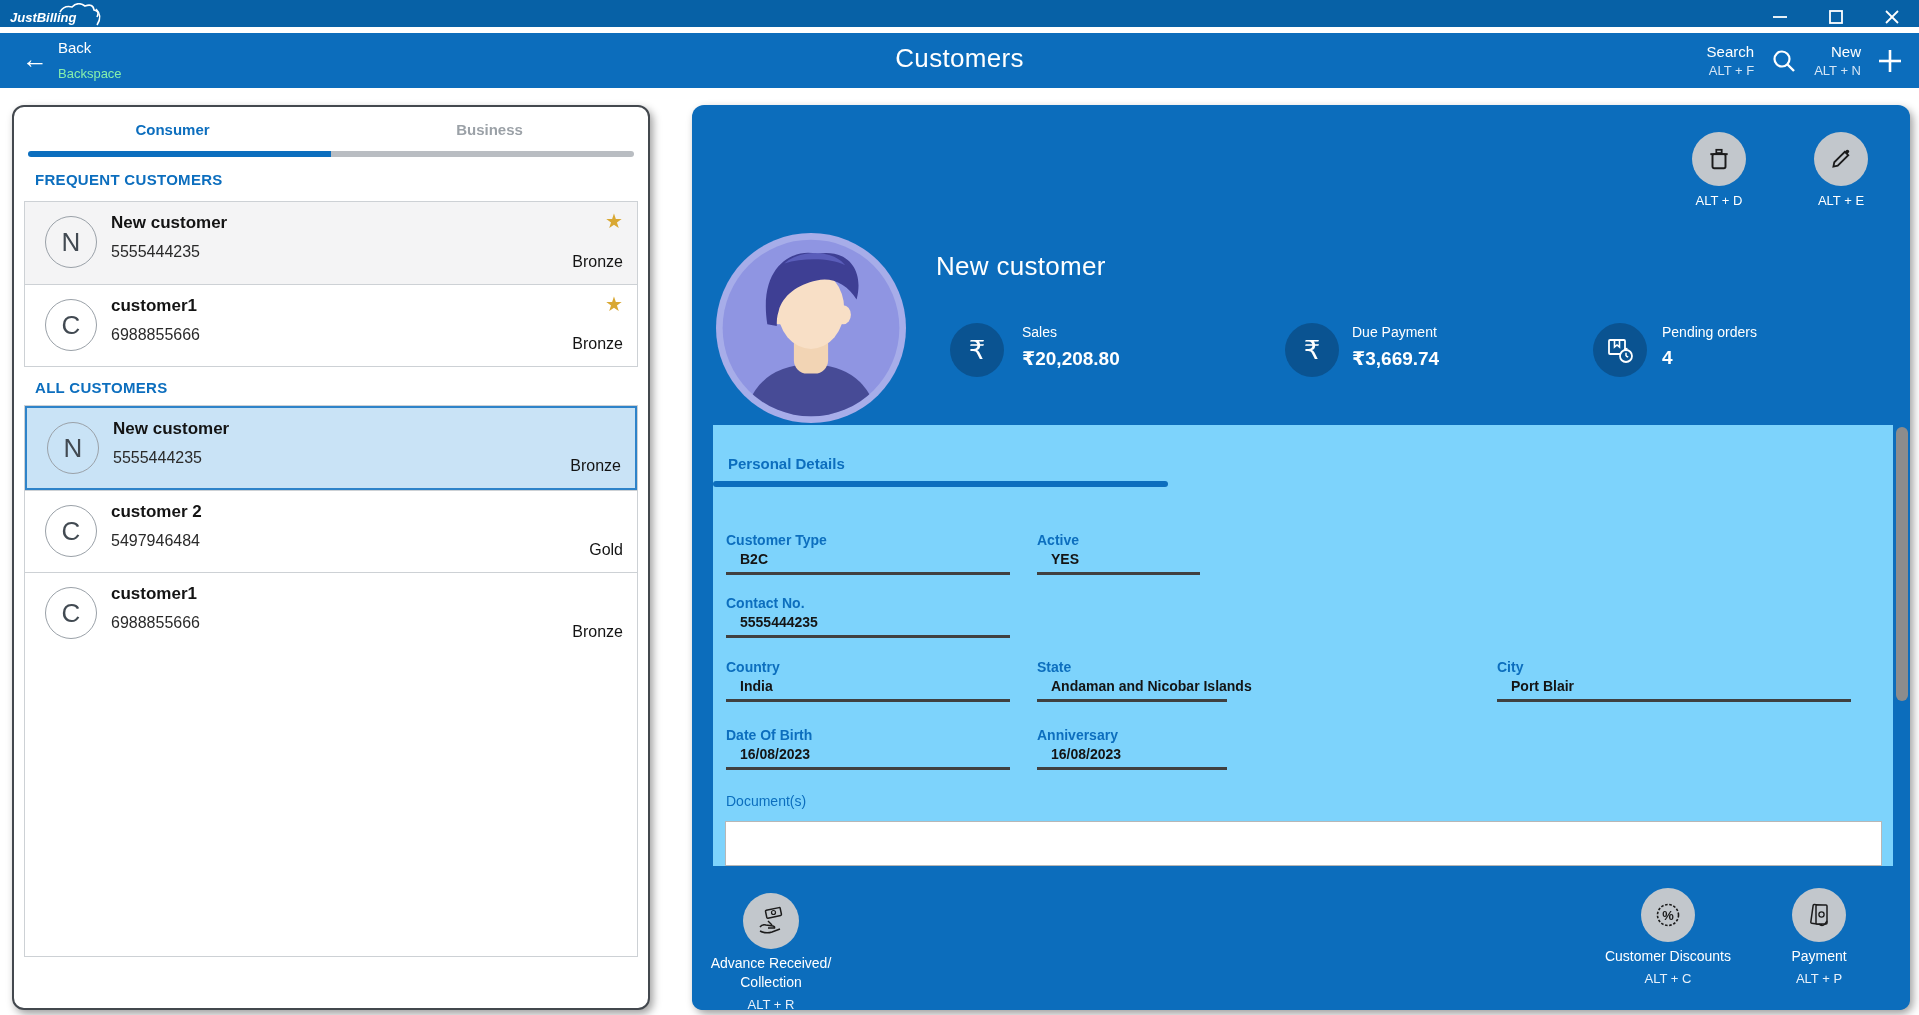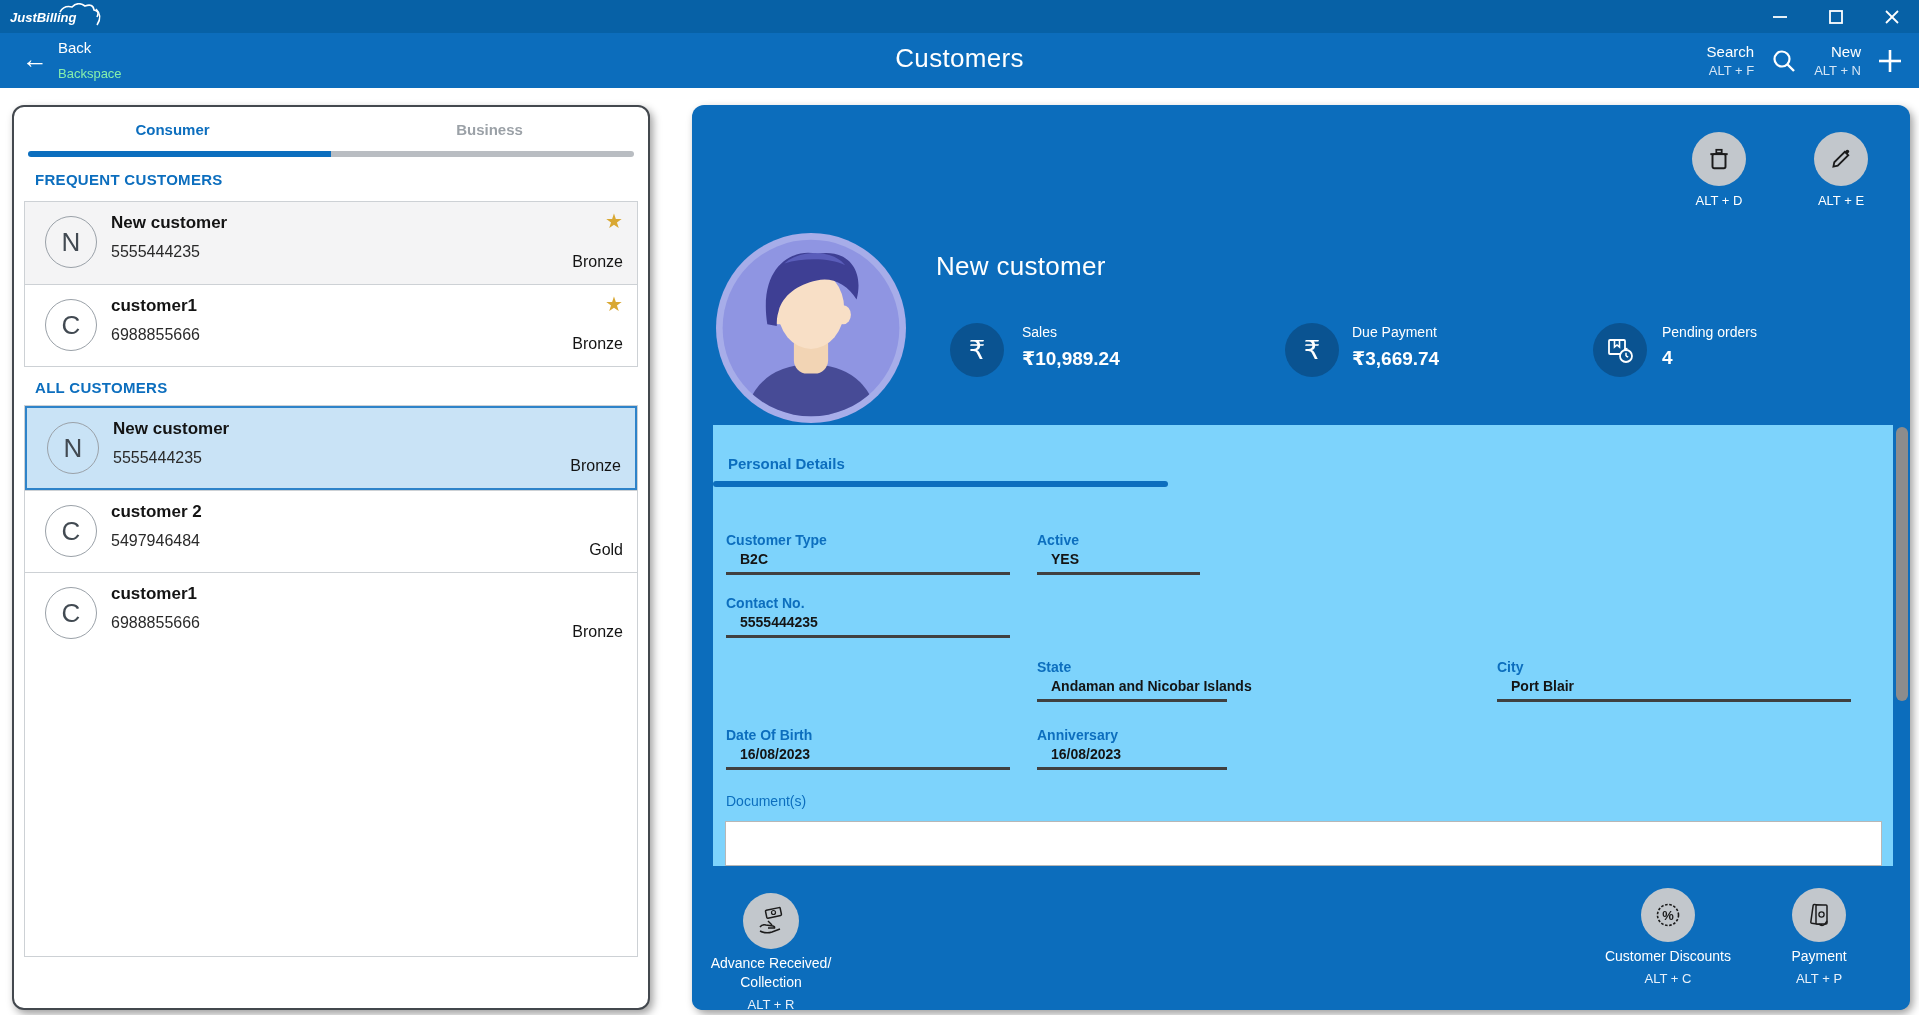--- a/index.html
+++ b/index.html
@@ -1,21 +1,21 @@
 <!DOCTYPE html>
 <html><head>
 <meta charset="utf-8">
 <style>
   * { margin:0; padding:0; box-sizing:border-box; }
   html,body { width:1919px; height:1015px; overflow:hidden; background:#fff;
     font-family:"Liberation Sans","DejaVu Sans",sans-serif; }
   #stage { position:relative; width:1919px; height:1015px; background:#fff; }
 
   
-  #titlebar { position:absolute; left:0; top:0; width:1919px; height:33px; background:#0761A6; }
+  #titlebar { position:absolute; left:0; top:0; width:1919px; height:27px; background:#0761A6; }
   #logo { position:absolute; left:8px; top:3px; }
   #win-controls { position:absolute; right:12px; top:0; height:33px; display:flex; gap:26px; align-items:center; }
   .winbtn { width:30px; height:26px; display:flex; align-items:center; justify-content:center; cursor:pointer; }
 
   
   #navbar { position:absolute; left:0; top:33px; width:1919px; height:55px; background:#0C6DBC; color:#fff; }
   #back-arrow { position:absolute; left:22px; top:11px; font-size:26px; line-height:30px; color:#fff; }
   #back-labels { position:absolute; left:58px; top:6px; }
   #back-labels .l1 { font-size:15px; }
   #back-labels .l2 { font-size:13px; color:#86efac; margin-top:10px; }
@@ -231,21 +231,21 @@
           <path d="M36 16 C45 8 62 9 68 17 C60 13 46 13 36 16 Z" fill="#5A5DBA"></path>
         </g>
       </svg>
     </div>
 
     <div id="detail-name">New customer</div>
 
     <div class="stat-circle" style="left:258px">₹</div>
     <div class="stat-texts" style="left:330px">
       <div class="stat-label">Sales</div>
-      <div class="stat-value">₹10,989.24</div>
+      <div class="stat-value">₹20,208.80</div>
     </div>
 
     <div class="stat-circle" style="left:593px">₹</div>
     <div class="stat-texts" style="left:660px">
       <div class="stat-label">Due Payment</div>
       <div class="stat-value">₹3,669.74</div>
     </div>
 
     <div class="stat-circle" style="left:901px">
       <svg width="32" height="32" viewBox="0 0 32 32">
@@ -270,20 +270,24 @@
         <div class="lbl">Customer Type</div>
         <div class="val">B2C</div>
       </div>
       <div class="field" style="left:324px; top:107px; width:163px">
         <div class="lbl">Active</div>
         <div class="val">YES</div>
       </div>
       <div class="field" style="left:13px; top:170px; width:284px">
         <div class="lbl">Contact No.</div>
         <div class="val">5555444235</div>
+      </div>
+      <div class="field" style="left:13px; top:234px; width:284px">
+        <div class="lbl">Country</div>
+        <div class="val">India</div>
       </div>
       <div class="field" style="left:324px; top:234px; width:190px">
         <div class="lbl">State</div>
         <div class="val">Andaman and Nicobar Islands</div>
       </div>
       <div class="field" style="left:784px; top:234px; width:354px">
         <div class="lbl">City</div>
         <div class="val">Port Blair</div>
       </div>
       <div class="field" style="left:13px; top:302px; width:284px">

